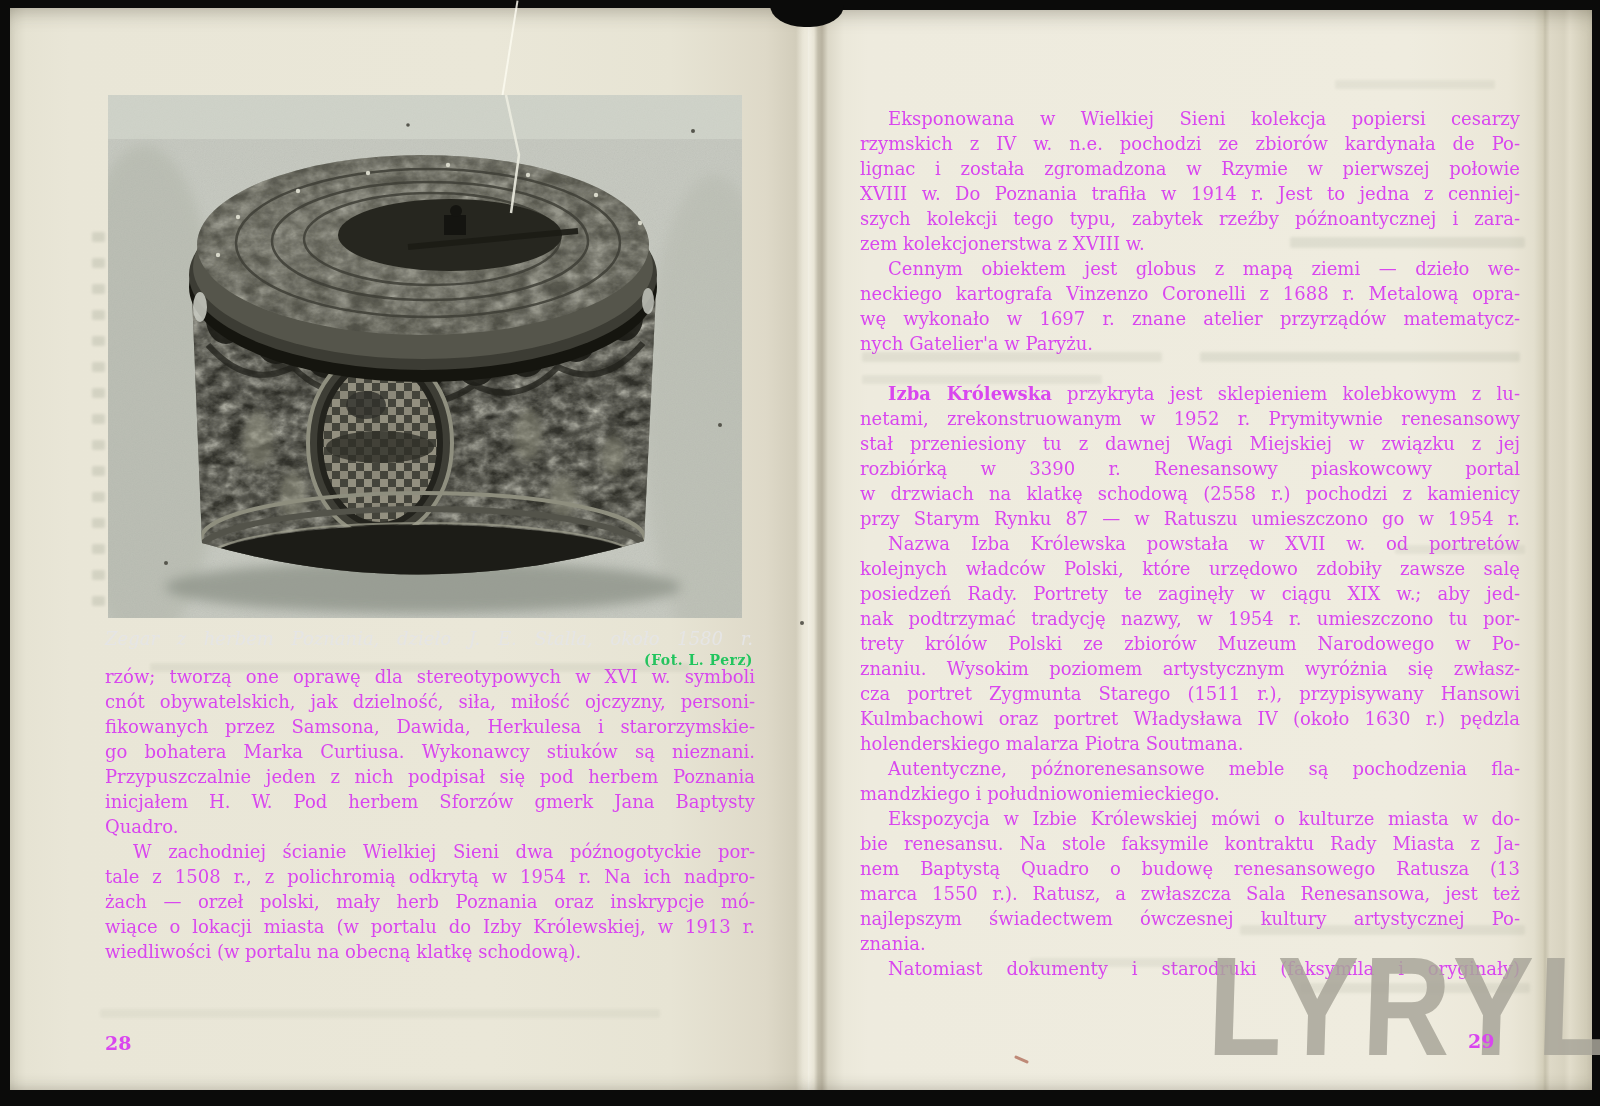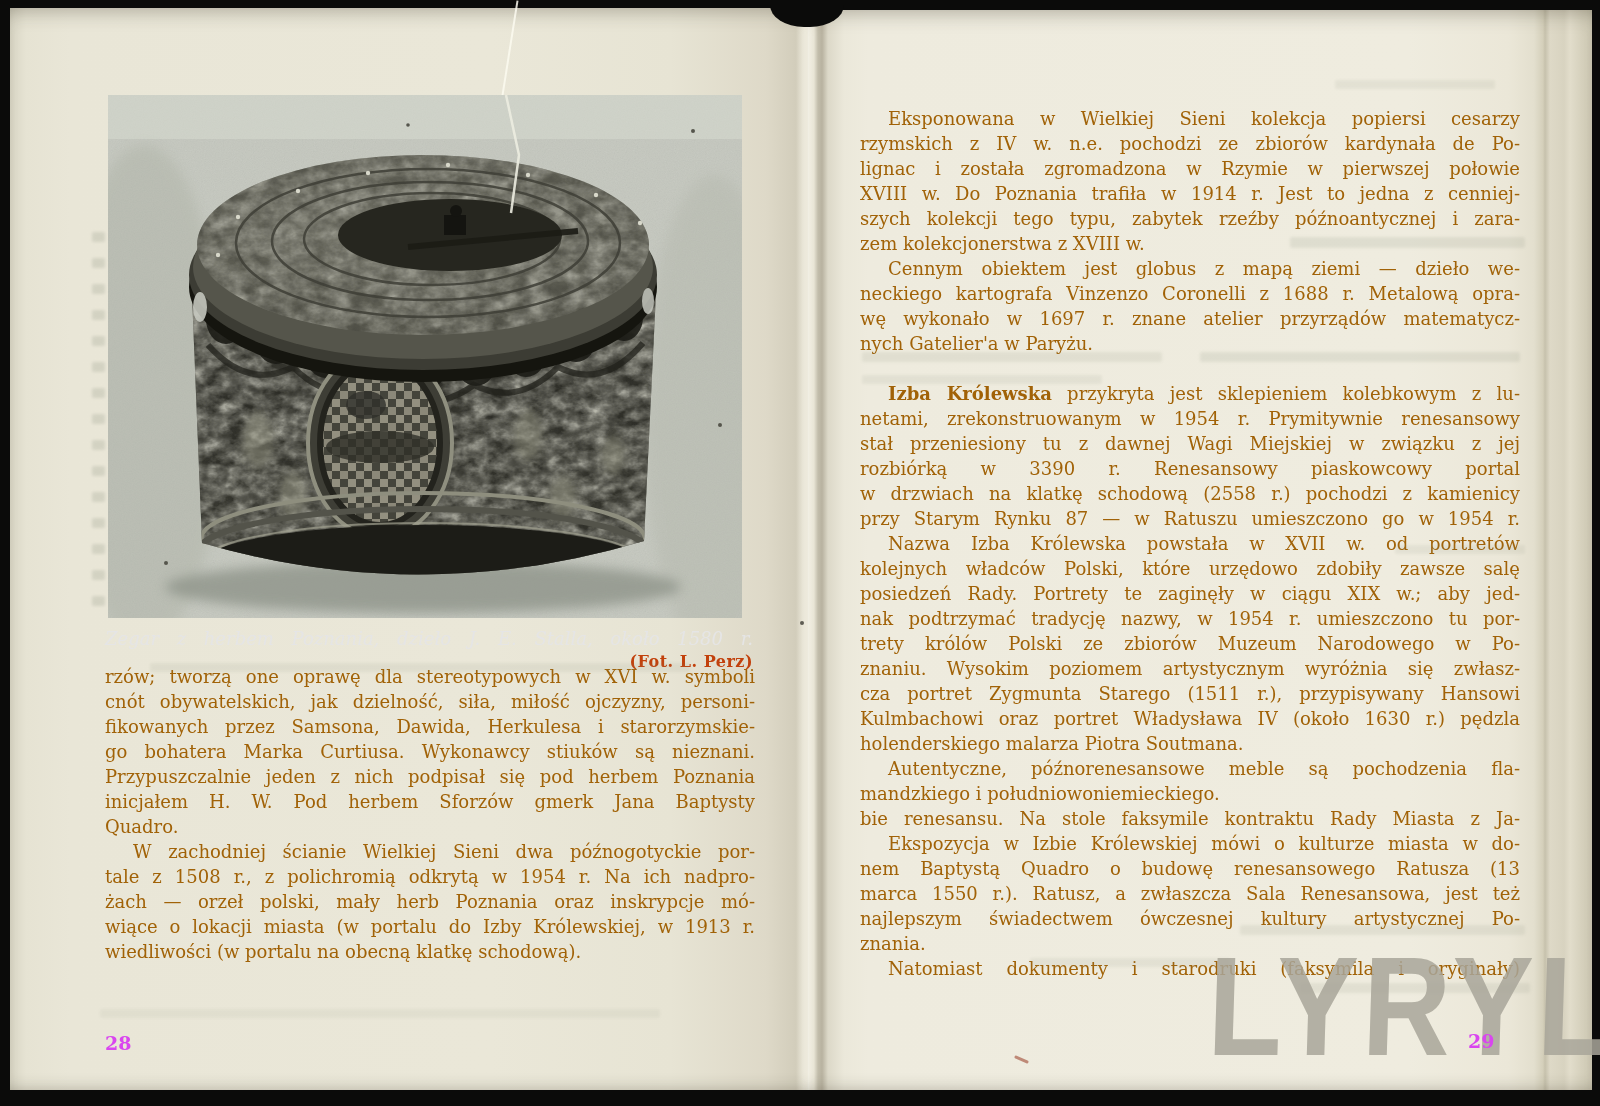--- a/index.html
+++ b/index.html
@@ -19,32 +19,32 @@
     background:linear-gradient(90deg,#fbf9ee 0,#e9e5d6 6px,#c2bdab 10px,#b8b2a0 14px,#dcd8c8 20px,#ebe8da 36px,#eeebde 60px,#efecdf 600px,#ebe7d8 700px,#e3dfce 726px,#d4cfba 735px,#c6c1ac 737px,#ded9c7 742px,#d8d3c0 756px,#e2ddcb 762px,#d5d0bc 774px,#cdc8b3 784px);
   }
   .spine-notch{position:absolute; left:770px; top:0; width:74px; height:27px; background:#0b0b0a; border-radius:0 0 34px 34px / 0 0 22px 22px;}
   .crease-line{position:absolute; left:509px; top:0; width:2px; height:96px; background:rgba(252,250,240,.85); transform:rotate(9deg);}
 
   
   .photo{position:absolute; left:108px; top:95px; width:634px; height:523px;}
   .photo svg{display:block;}
 
   
-  .textcol{position:absolute; color:#a16207; font-size:18px; line-height:25px;}
+  .textcol{position:absolute; color:#d946ef; font-size:18px; line-height:25px;}
   .col-left{left:105px; top:664px; width:650px;}
   .col-right{left:860px; top:106px; width:660px;}
   .para{margin:0;}
   .para.gap{margin-top:25px;}
   .line{text-align:justify; text-align-last:justify; white-space:normal; height:25px; overflow:visible;}
   .line.endline{text-align-last:left;}
   .line.indent{text-indent:28px;}
   .line b{font-weight:bold;}
 
   .caption{position:absolute; left:105px; top:627px; width:648px; font-style:italic; font-size:18px; line-height:23px; color:#e5e5e5; text-align:justify; text-align-last:justify;}
-  .credit{position:absolute; left:105px; top:652px; width:648px; font-size:16px; font-weight:bold; color:#c2410c; text-align:right; letter-spacing:.5px;}
+  .credit{position:absolute; left:105px; top:652px; width:648px; font-size:14px; font-weight:bold; color:#22c55e; text-align:right; letter-spacing:.5px;}
 
   .pageno{position:absolute; font-size:19px; font-weight:bold; color:#d946ef; z-index:7;}
   .pageno-left{left:105px; top:1032px;}
   .pageno-right{left:1468px; top:1030px;}
 
   
   .watermark{
     position:absolute; left:1210px; top:936px; z-index:6;
     font-family:"Liberation Sans",sans-serif; font-weight:bold;
     font-size:126px; line-height:1; letter-spacing:5px;
@@ -233,21 +233,21 @@
       <div class="line endline"><span>zem kolekcjonerstwa z XVIII w.</span></div>
     </div>
     <div class="para">
       <div class="line indent"><span>Cennym obiektem jest globus z mapą ziemi — dzieło we-</span></div>
       <div class="line"><span>neckiego kartografa Vinzenzo Coronelli z 1688 r. Metalową opra-</span></div>
       <div class="line"><span>wę wykonało w 1697 r. znane atelier przyrządów matematycz-</span></div>
       <div class="line endline"><span>nych Gatelier'a w Paryżu.</span></div>
     </div>
     <div class="para gap">
       <div class="line indent"><b>Izba Królewska</b><span> przykryta jest sklepieniem kolebkowym z lu-</span></div>
-      <div class="line"><span>netami, zrekonstruowanym w 1954 r. Prymitywnie renesansowy</span></div>
+      <div class="line"><span>netami, zrekonstruowanym w 1952 r. Prymitywnie renesansowy</span></div>
       <div class="line"><span>stał przeniesiony tu z dawnej Wagi Miejskiej w związku z jej</span></div>
       <div class="line"><span>rozbiórką w 3390 r. Renesansowy piaskowcowy portal</span></div>
       <div class="line"><span>w drzwiach na klatkę schodową (2558 r.) pochodzi z kamienicy</span></div>
       <div class="line"><span>przy Starym Rynku 87 — w Ratuszu umieszczono go w 1954 r.</span></div>
     </div>
     <div class="para">
       <div class="line indent"><span>Nazwa Izba Królewska powstała w XVII w. od portretów</span></div>
       <div class="line"><span>kolejnych władców Polski, które urzędowo zdobiły zawsze salę</span></div>
       <div class="line"><span>posiedzeń Rady. Portrety te zaginęły w ciągu XIX w.; aby jed-</span></div>
       <div class="line"><span>nak podtrzymać tradycję nazwy, w 1954 r. umieszczono tu por-</span></div>
@@ -255,22 +255,22 @@
       <div class="line"><span>znaniu. Wysokim poziomem artystycznym wyróżnia się zwłasz-</span></div>
       <div class="line"><span>cza portret Zygmunta Starego (1511 r.), przypisywany Hansowi</span></div>
       <div class="line"><span>Kulmbachowi oraz portret Władysława IV (około 1630 r.) pędzla</span></div>
       <div class="line endline"><span>holenderskiego malarza Piotra Soutmana.</span></div>
     </div>
     <div class="para">
       <div class="line indent"><span>Autentyczne, późnorenesansowe meble są pochodzenia fla-</span></div>
       <div class="line endline"><span>mandzkiego i południowoniemieckiego.</span></div>
     </div>
     <div class="para">
+      <div class="line indent"><span>Ekspozycja w Izbie Królewskiej mówi o kulturze miasta w do-</span></div>
       <div class="line"><span>bie renesansu. Na stole faksymile kontraktu Rady Miasta z Ja-</span></div>
-      <div class="line indent"><span>Ekspozycja w Izbie Królewskiej mówi o kulturze miasta w do-</span></div>
       <div class="line"><span>nem Baptystą Quadro o budowę renesansowego Ratusza (13</span></div>
       <div class="line"><span>marca 1550 r.). Ratusz, a zwłaszcza Sala Renesansowa, jest też</span></div>
       <div class="line"><span>najlepszym świadectwem ówczesnej kultury artystycznej Po-</span></div>
       <div class="line endline"><span>znania.</span></div>
     </div>
     <div class="para">
       <div class="line indent"><span>Natomiast dokumenty i starodruki (faksymila i oryginały)</span></div>
     </div>
   </div>
 

